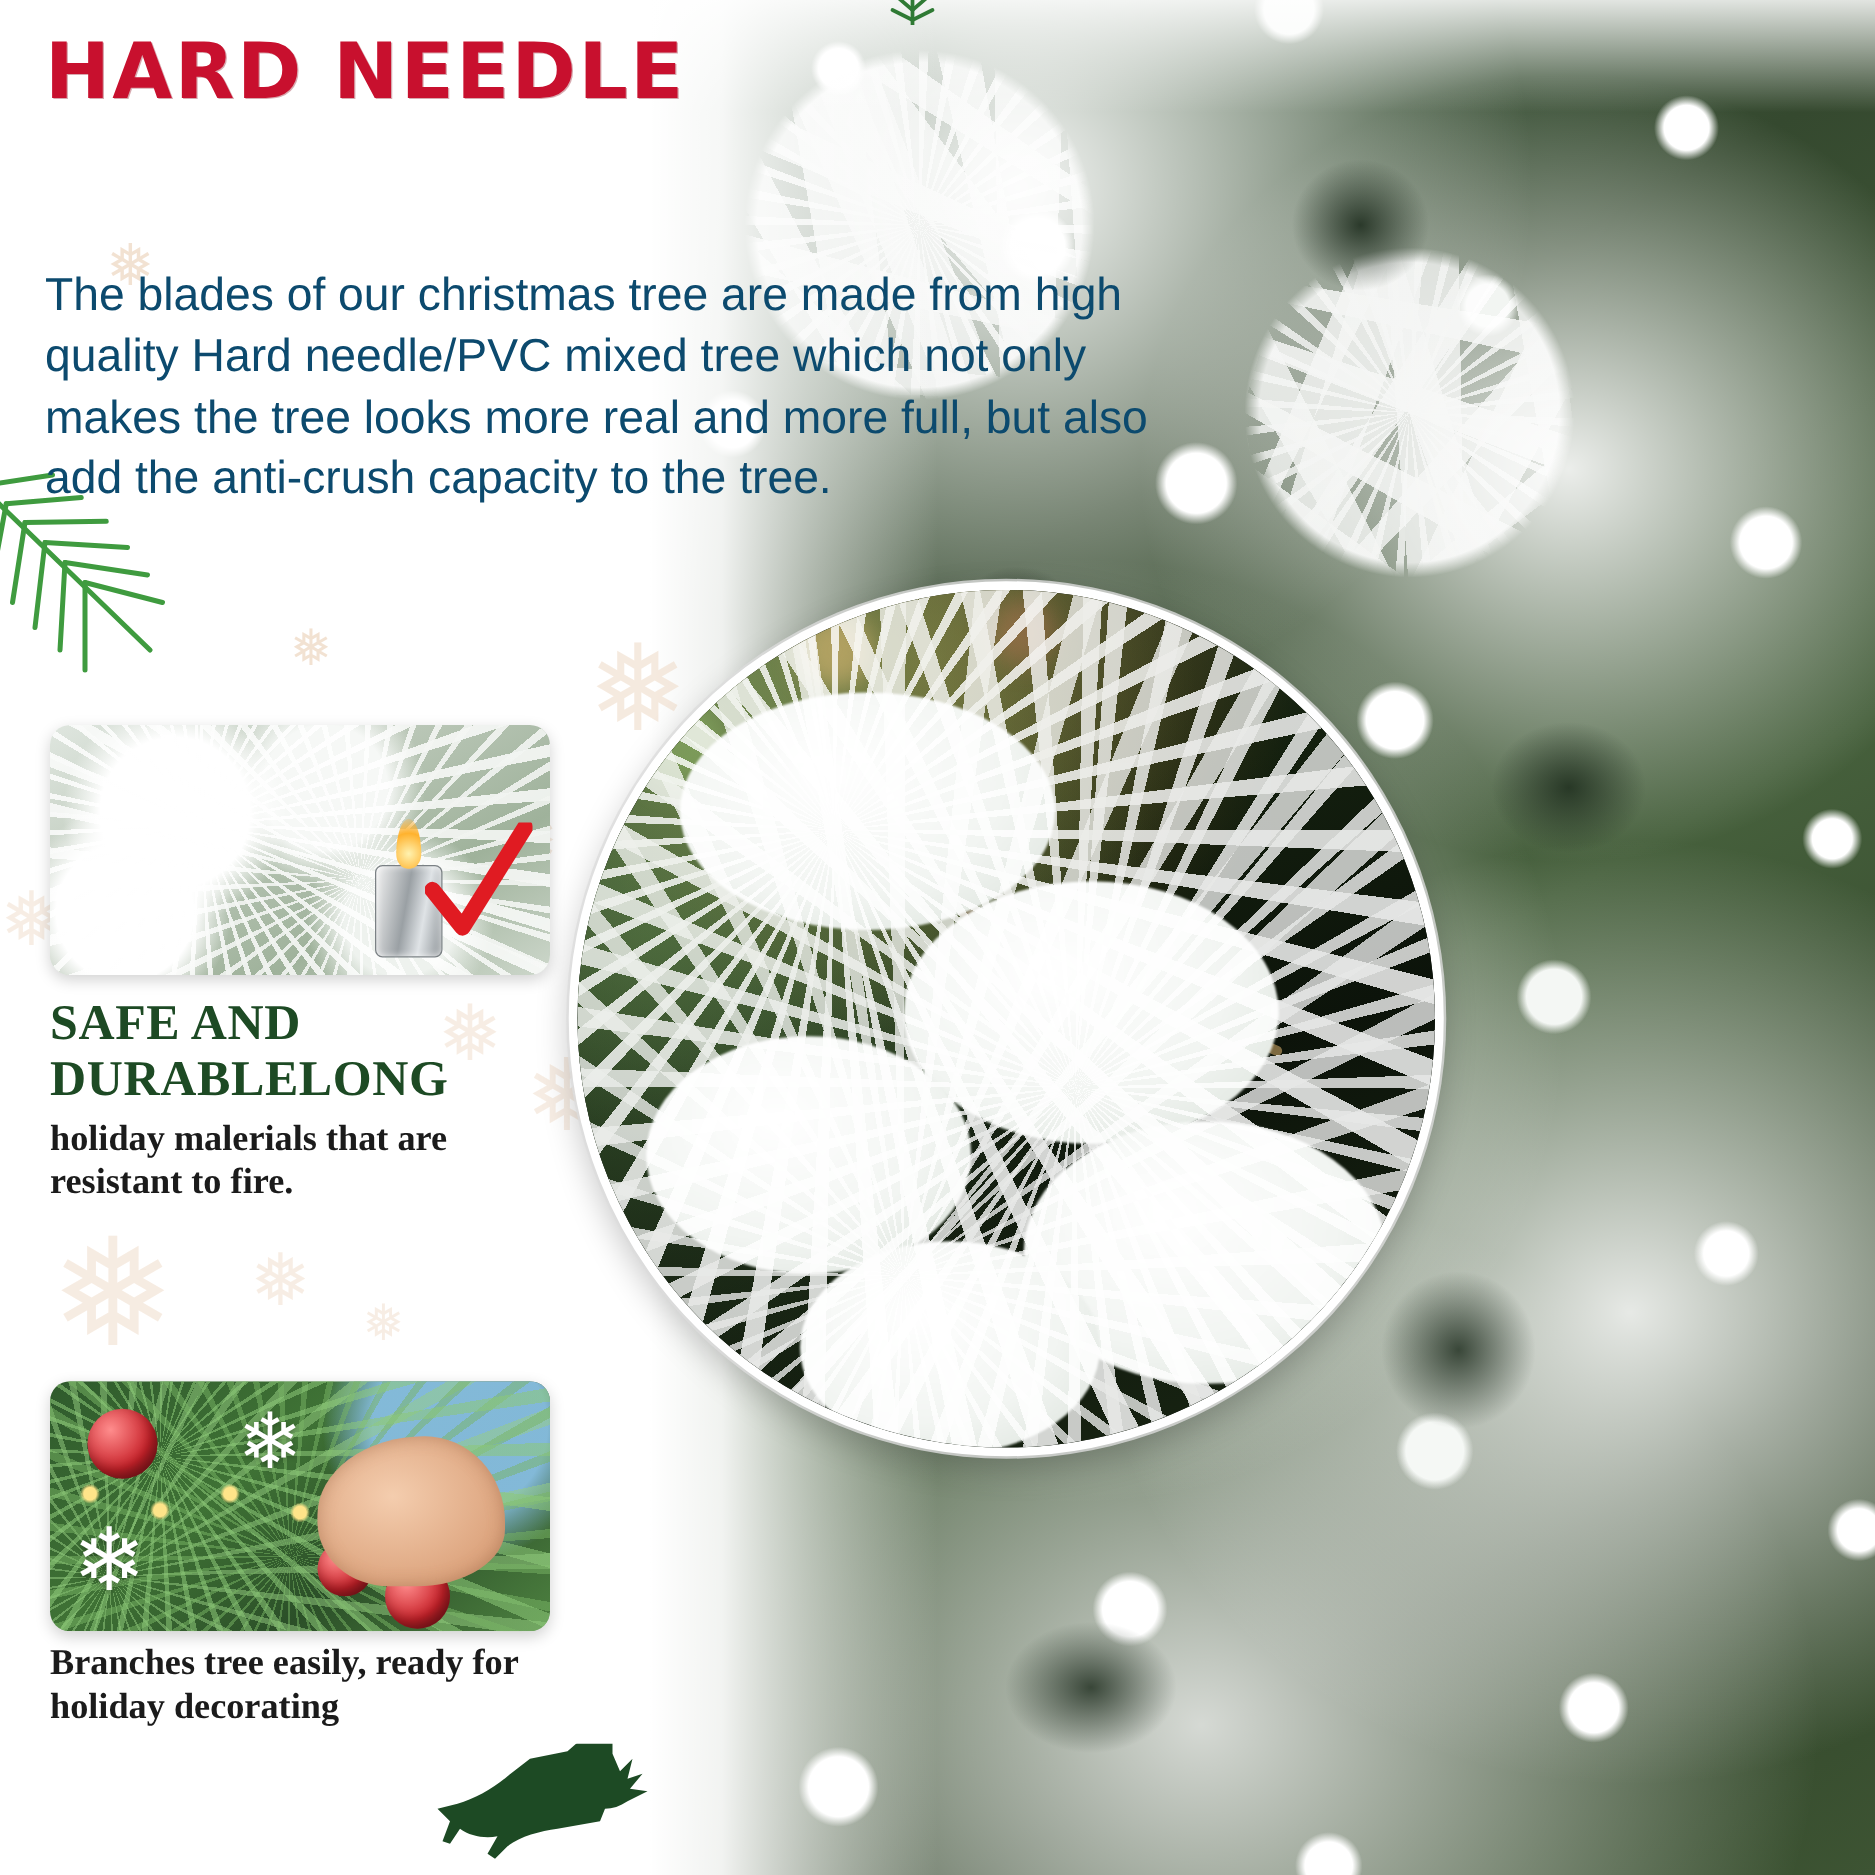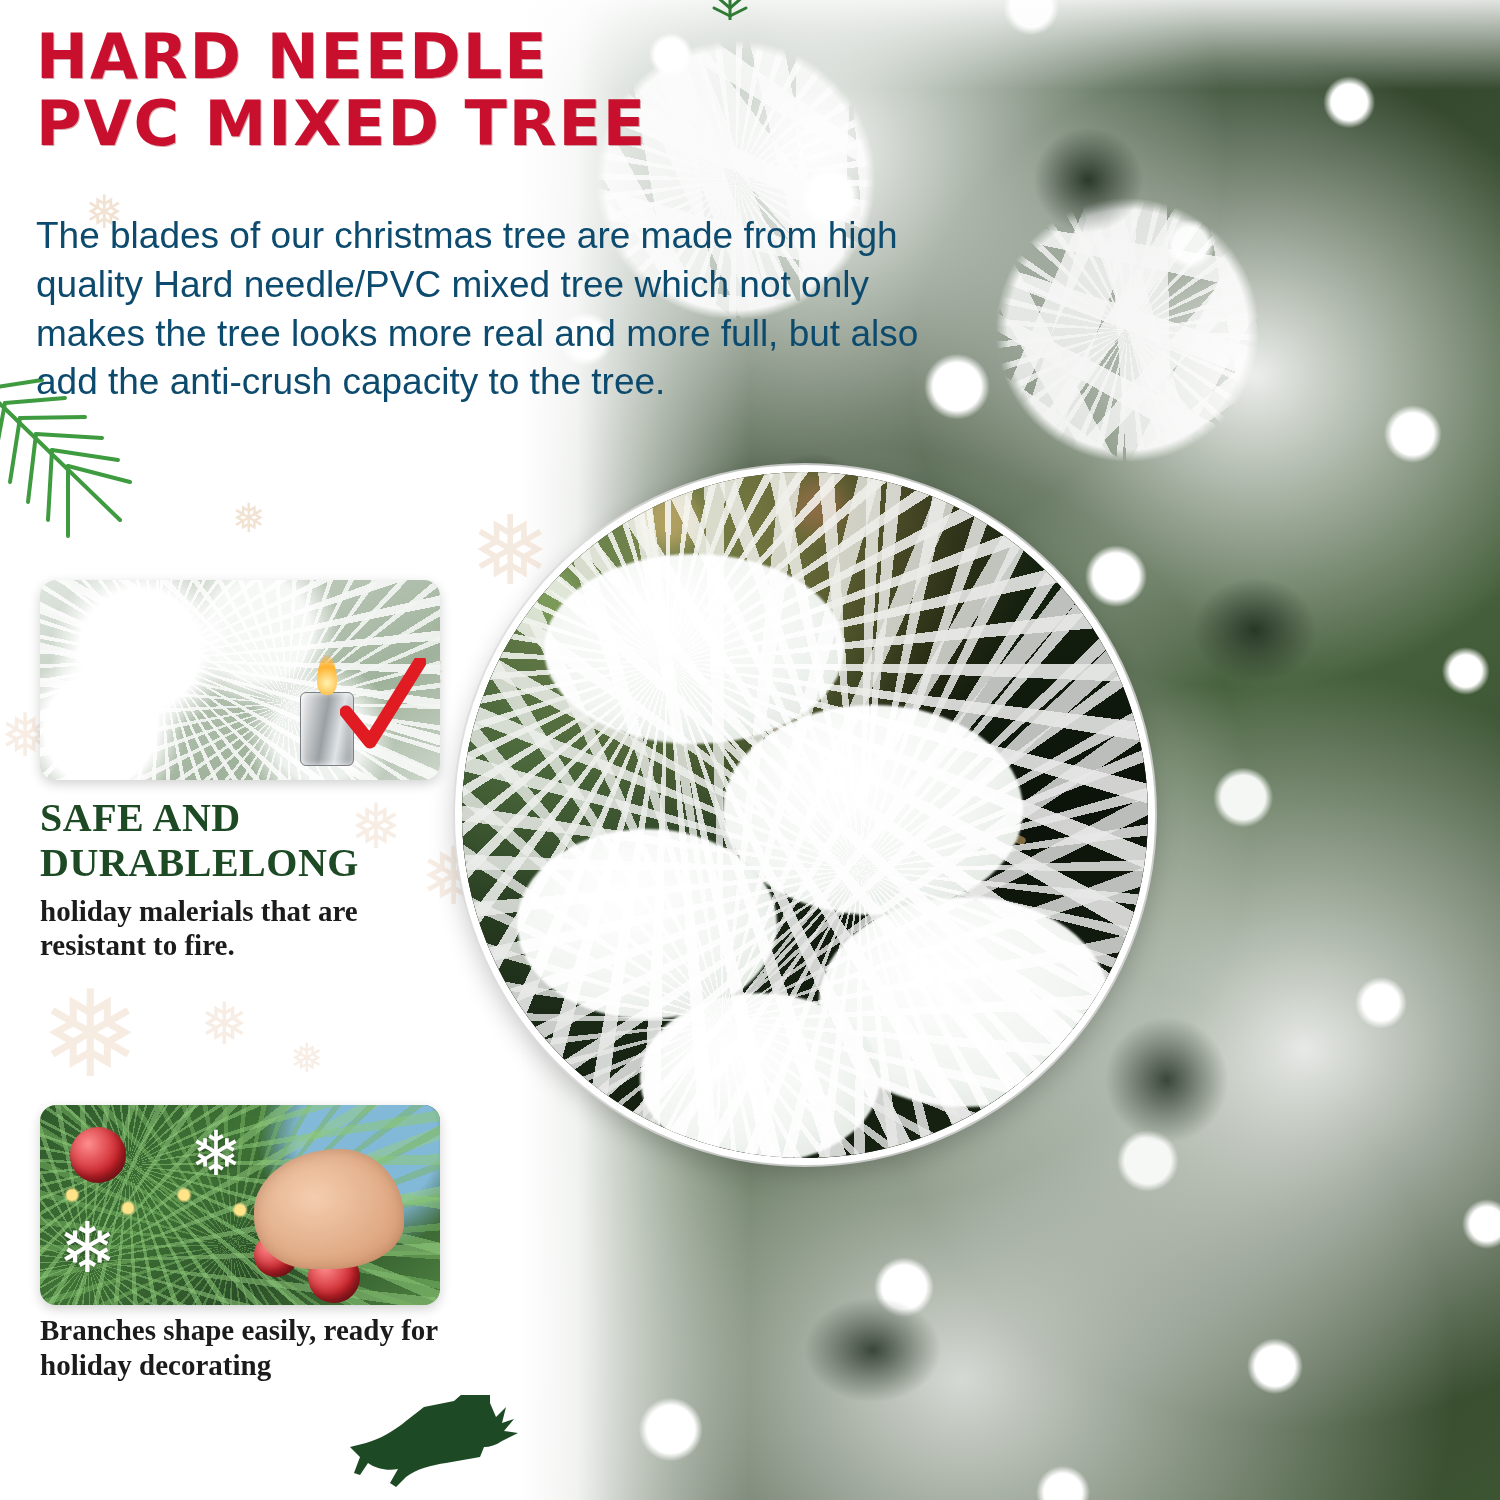--- a/index.html
+++ b/index.html
@@ -345,21 +345,20 @@
         <path d="M98 96 L160 112"></path>
     </g>
   </svg>
 
   <svg class="deer" viewBox="0 0 200 110">
     <path fill="#1d4a24" d="M150 8 l6 14 10-10 -4 16 12 -4 -10 12 14 2 -16 8 c-6 4 -12 6 -18 6 l-4 10 -34 6 c-14 2 -30 6 -40 14 l-10 10 -6 -4 8 -14 c-10 2 -22 0 -30 -6 l-8 12 -6 -2 6 -16 -10 -10 16 -4 c14 -4 28 -12 40 -22 l18 -14 30 -6 16 -14 c6 -6 12 -10 20 -12z"></path>
   </svg>
 
   <div class="headline">
     <span>HARD NEEDLE</span>
-    <span class="l2">PVC MIXED TREE</span>
   </div>
 
   <p class="subcopy">The blades of our christmas tree are made from high quality Hard needle/PVC mixed tree which not only makes the tree looks more real and more full, but also add the anti-crush capacity to the tree.</p>
 
   <div class="magnifier">
     <div class="bg"></div>
     <div class="bokeh"></div>
     <div class="branch">
       <div class="stem"></div>
       <div class="snowmass" style="left:12%; top:12%; width:300px; height:190px;"></div>
@@ -391,16 +390,16 @@
         <div class="foliage"></div>
       </div>
       <div class="lights"></div>
       <div class="ball" style="left:30px; top:22px; width:56px; height:56px;"></div>
       <div class="ball" style="left:214px; top:128px; width:44px; height:44px;"></div>
       <div class="ball" style="left:268px; top:146px; width:52px; height:52px;"></div>
       <div class="snowflake-orn" style="left:150px; top:18px; font-size:62px;">❄</div>
       <div class="snowflake-orn" style="left:18px; top:108px; font-size:70px;">❄</div>
       <div class="hand"></div>
     </div>
-    <div class="desc">Branches shape easily, ready for holiday decorating</div>
+    <div class="desc">Branches tree easily, ready for holiday decorating</div>
   </div>
 
 </div>
 
 </body></html>

